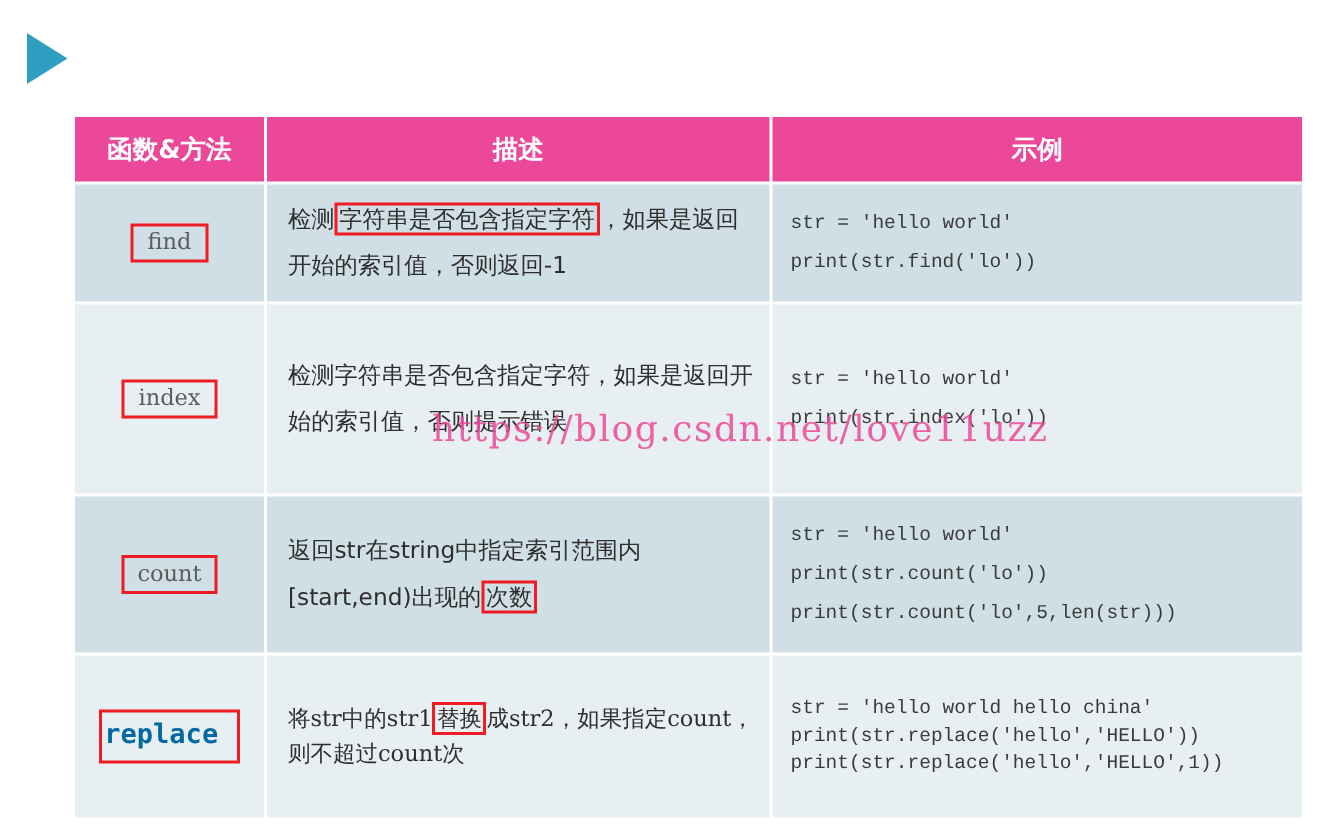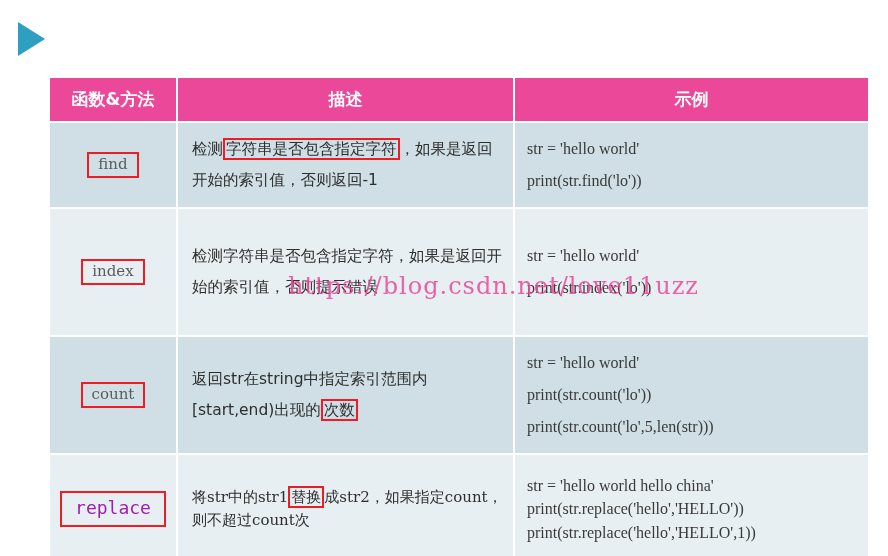--- a/index.html
+++ b/index.html
@@ -82,23 +82,23 @@
     border: 2px solid #EE1C24;
     padding: 2px 9px 3px 9px;
     font-family: "DejaVu Serif", "Liberation Serif", serif;
     font-size: 15px;
     color: #5c5c5c;
     line-height: 1.15;
     white-space: nowrap;
   }
   .fn-chip.strong {
     font-size: 18px;
-    color: #a21caf;
-    font-weight: normal;
-    padding: 5px 13px 6px 13px;
+    color: #0369a1;
+    font-weight: bold;
+    padding: 5px 13px 6px 2px;
     font-family: "DejaVu Sans Mono", "Liberation Mono", monospace;
   }
 
   
   .cell-desc {
     padding: 8px 10px 8px 14px !important;
     font-size: 15.5px;
     color: #2e2e2e;
     line-height: 2.0;
     font-family: "DejaVu Sans", "Liberation Sans", sans-serif;
@@ -112,22 +112,22 @@
   }
   .hl-box {
     border: 2px solid #EE1C24;
     padding: 0 1px;
     display: inline;
   }
 
   
   .cell-ex {
     padding: 10px 8px 10px 12px !important;
-    font-family: Liberation Serif, serif;
-    font-size: 16px;
+    font-family: Liberation Mono, monospace;
+    font-size: 13px;
     color: #3a3a3a;
     line-height: 2.0;
     text-align: left;
     vertical-align: top;
   }
   .cell-ex.dense { line-height: 1.45; }
   .cell-ex .code-line { white-space: nowrap; }
 
   
   .watermark {

